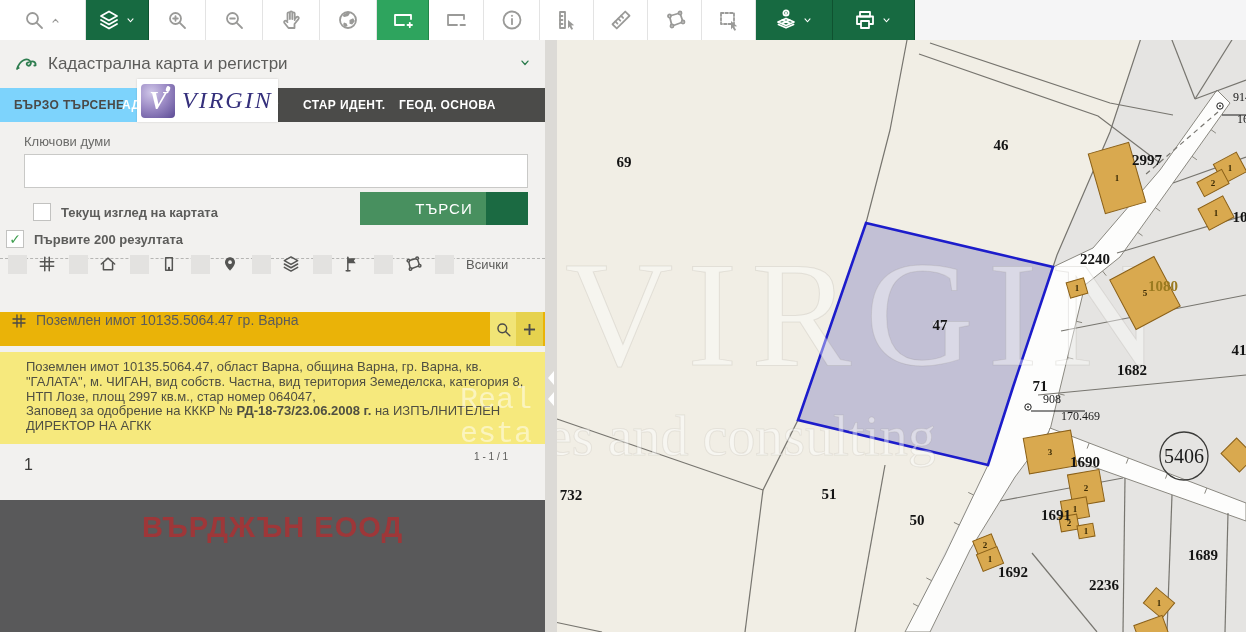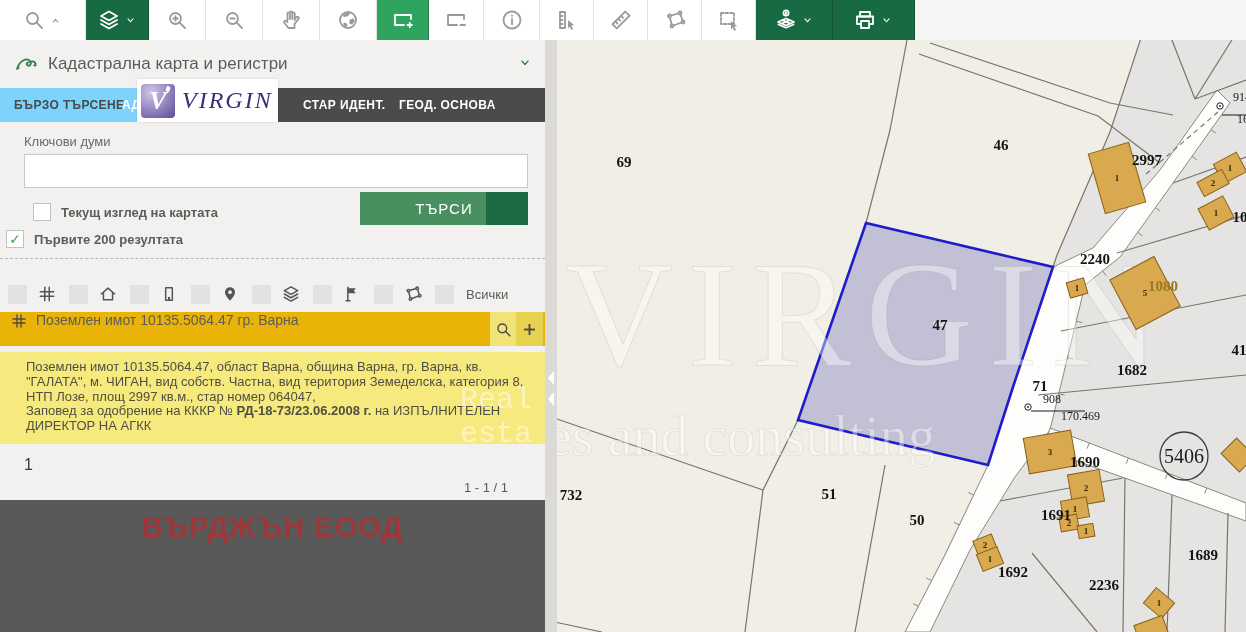--- a/index.html
+++ b/index.html
@@ -36,34 +36,34 @@
     border:1px solid #c9c9c7;background:#fff;font-size:14px;padding:0 8px;outline:none;}
   .cb-row{position:absolute;left:6px;display:flex;align-items:center;gap:10px;}
   .cb{width:18px;height:18px;box-sizing:border-box;border:1px solid #c2c2c0;background:#fff;
     display:flex;align-items:center;justify-content:center;font-size:14px;color:#3f9e4f;cursor:pointer;}
   .cb-label{font-size:13px;font-weight:bold;color:#5c5c5a;}
   .search-btn{position:absolute;left:360px;top:152px;width:168px;height:33px;background:#48905f;cursor:pointer;}
   .search-btn .cap{position:absolute;right:0;top:0;width:42px;height:33px;background:#1b6a42;}
   .search-btn .lbl{position:absolute;left:0;top:0;width:168px;height:33px;line-height:33px;text-align:center;
     color:#fff;font-size:15px;letter-spacing:1px;}
   .dashed-div{position:absolute;left:0;top:218px;width:545px;border-top:1px dashed #b5b5b3;}
-  .filter-row{position:absolute;left:8px;top:244px;display:flex;align-items:center;text-align:center;}
+  .filter-row{position:absolute;left:8px;top:214px;display:flex;align-items:center;text-align:center;}
   .fcb{width:19px;height:19px;background:#e3e2e0;margin-right:10px;cursor:pointer;}
   .ficon{margin-right:12px;display:flex;}
   .all-label{font-size:13px;color:#5c5c5a;margin-left:2px;}
   .result-row{position:absolute;left:0;top:272px;width:545px;height:34px;background:#eab308;display:flex;align-items:flex-start;cursor:pointer;}
   .result-row .gicon{margin-left:10px;display:flex;}
   .result-text{margin-left:8px;font-size:14px;color:#5c5c5a;}
   .result-actions{position:absolute;right:2px;top:0;height:34px;display:flex;align-items:center;background:#f1e476;}
   .ract{width:26px;height:34px;display:flex;align-items:center;justify-content:center;cursor:pointer;}
   .ract.plus{background:#e6d24e;width:27px;}
   .details-box{position:absolute;left:0;top:312px;width:545px;box-sizing:border-box;background:#f6e97d;
     padding:8px 20px 10px 26px;font-size:13px;line-height:14.8px;color:#4f4f42;}
   .pag-page{position:absolute;left:24px;top:416px;font-size:16px;color:#3a3a38;cursor:pointer;}
-  .pag-range{position:absolute;right:37px;top:440px;font-size:13px;color:#5c5c5a;}
+  .pag-range{position:absolute;right:37px;top:411px;font-size:10px;color:#5c5c5a;}
   .side-footer{position:absolute;left:0;top:460px;width:545px;height:132px;background:#59595a;}
   .company{margin-top:11px;text-align:center;font-size:29px;font-weight:bold;color:#9e3739;letter-spacing:1px;}
   .wm-frag{position:absolute;left:447px;top:343px;font-size:30px;color:rgba(255,255,255,.5);
     font-family:Liberation Mono, monospace;pointer-events:none;z-index:6;text-align:center;}
   
   .map-svg{position:absolute;left:545px;top:40px;z-index:1;}
 </style>
 </head>
 <body>
 

